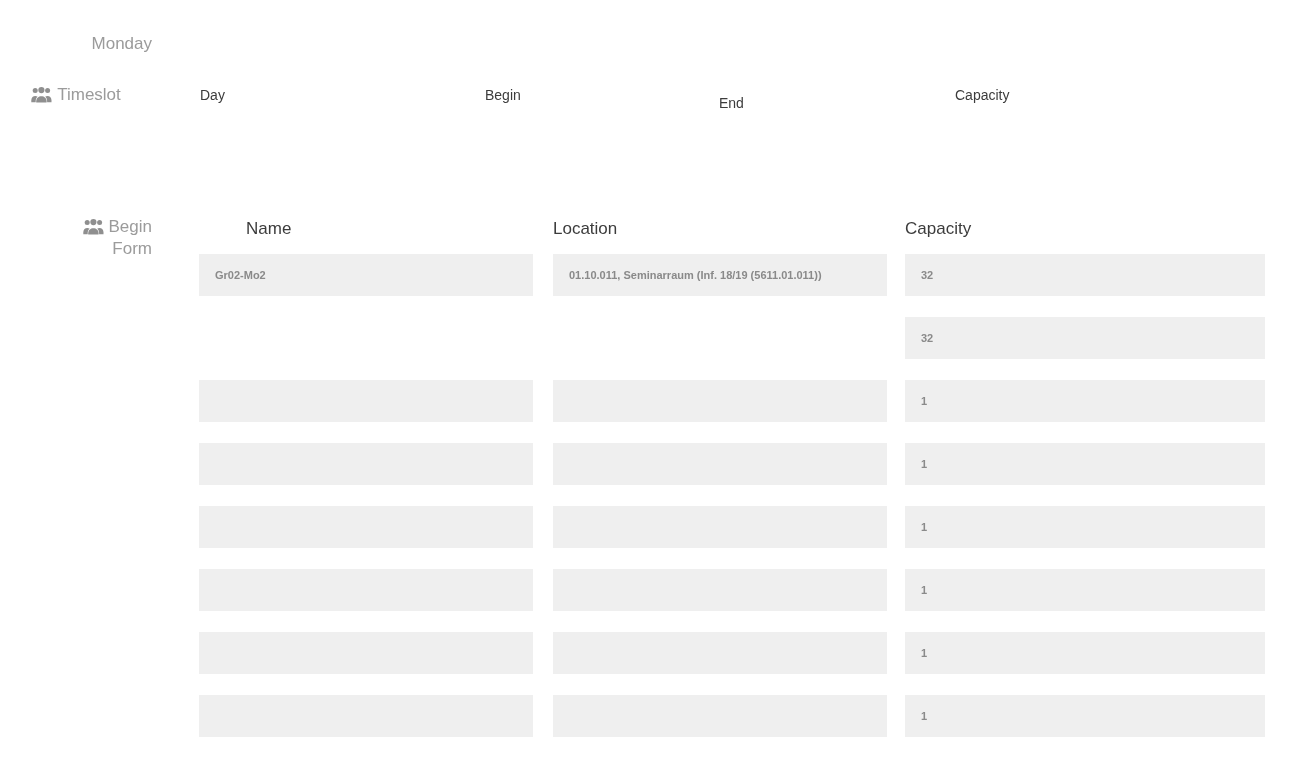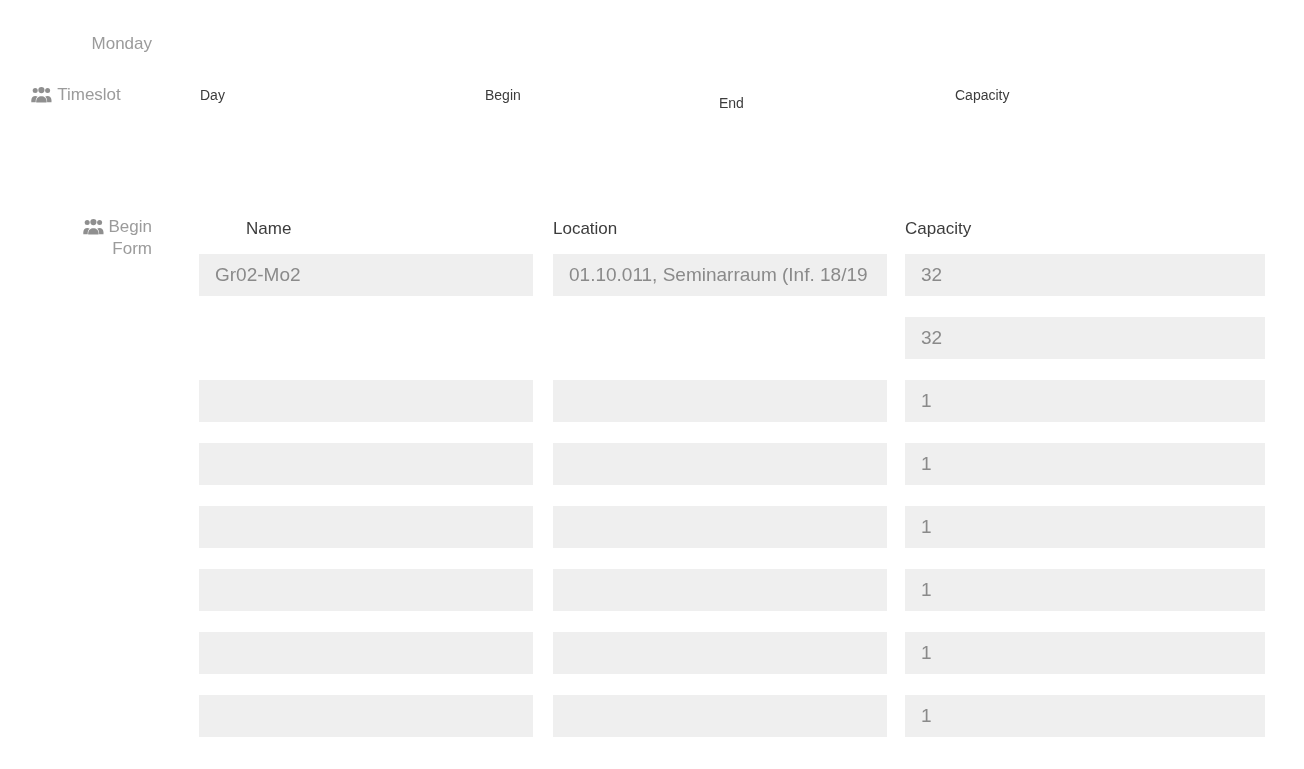--- a/index.html
+++ b/index.html
@@ -112,26 +112,27 @@
   .field {
     position: absolute;
     top: 0;
     height: 42px;
     background: #efefef;
     border: none;
     outline: none;
     padding: 0 16px;
     box-sizing: border-box;
     font-family: "Liberation Sans", sans-serif;
-    font-size: 19px;
+    font-size: 11px;
     color: #8a8a8a;
     line-height: 42px;
     border-radius: 0;
     -webkit-appearance: none;
     appearance: none;
+    font-weight: bold;
   }
   .field::placeholder { color: #b8b8b8; }
   .f-name     { left: 0px;   width: 334px; }
   .f-location { left: 354px; width: 334px; }
   .f-capacity { left: 706px; width: 360px; }
 </style>
 </head>
 <body>
 
 <div class="label-col" id="label-course">

